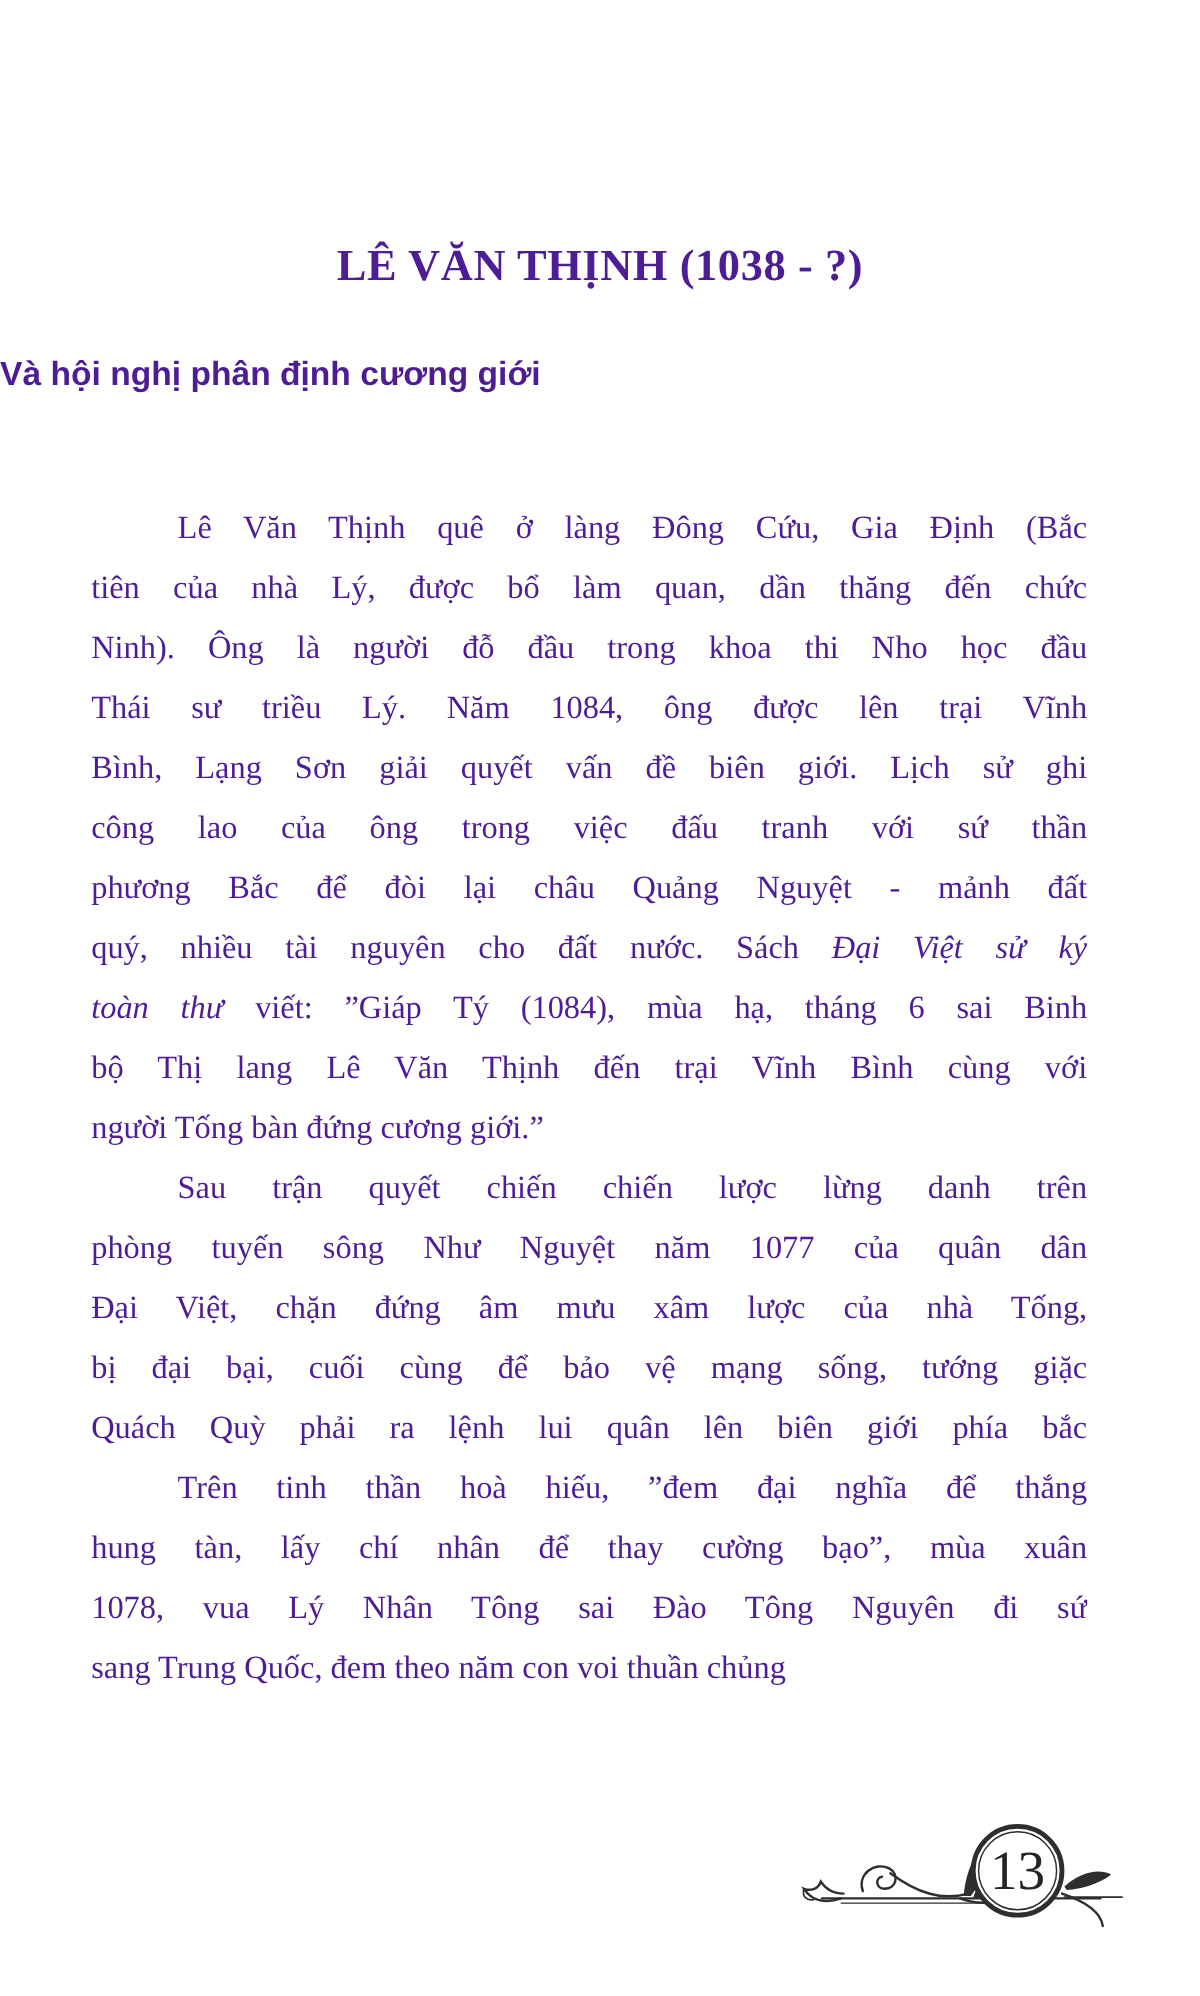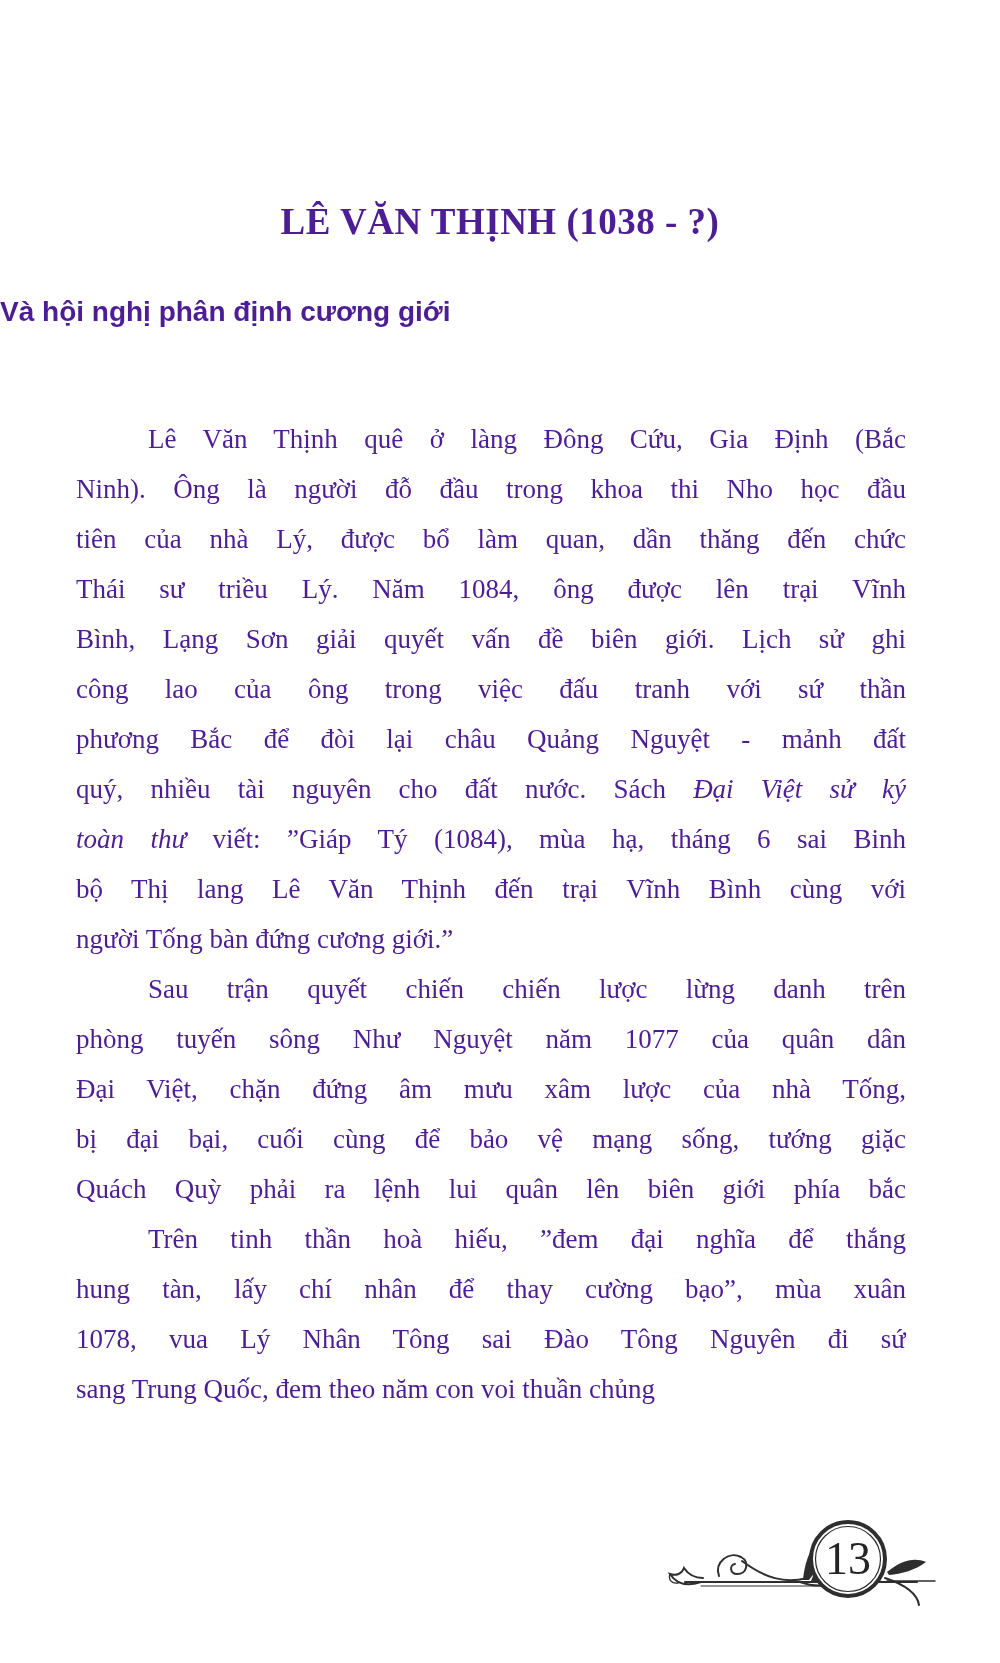--- a/index.html
+++ b/index.html
@@ -69,22 +69,22 @@
 
 <div class="page">
 
   <div class="title">LÊ VĂN THỊNH (1038 - ?)</div>
 
   <div class="subtitle">Và hội nghị phân định cương giới</div>
 
   <div class="body-text">
       <div class="paragraph">
         <div class="line justify indent"><span class="seg">Lê Văn Thịnh quê ở làng Đông Cứu, Gia Định (Bắc</span></div>
+        <div class="line justify"><span class="seg">tiên của nhà Lý, được bổ làm quan, dần thăng đến chức</span></div>
         <div class="line justify"><span class="seg">Ninh). Ông là người đỗ đầu trong khoa thi Nho học đầu</span></div>
-        <div class="line justify"><span class="seg">tiên của nhà Lý, được bổ làm quan, dần thăng đến chức</span></div>
         <div class="line justify"><span class="seg">Thái sư triều Lý. Năm 1084, ông được lên trại Vĩnh</span></div>
         <div class="line justify"><span class="seg">Bình, Lạng Sơn giải quyết vấn đề biên giới. Lịch sử ghi</span></div>
         <div class="line justify"><span class="seg">công lao của ông trong việc đấu tranh với sứ thần</span></div>
         <div class="line justify"><span class="seg">phương Bắc để đòi lại châu Quảng Nguyệt - mảnh đất</span></div>
         <div class="line justify"><span class="seg">quý, nhiều tài nguyên cho đất nước. Sách </span><span class="seg it">Đại Việt sử ký</span></div>
         <div class="line justify"><span class="seg it">toàn thư</span><span class="seg"> viết: ”Giáp Tý (1084), mùa hạ, tháng 6 sai Binh</span></div>
         <div class="line justify"><span class="seg">bộ Thị lang Lê Văn Thịnh đến trại Vĩnh Bình cùng với</span></div>
         <div class="line"><span class="seg">người Tống bàn đứng cương giới.”</span></div>
       </div>
       <div class="paragraph">

